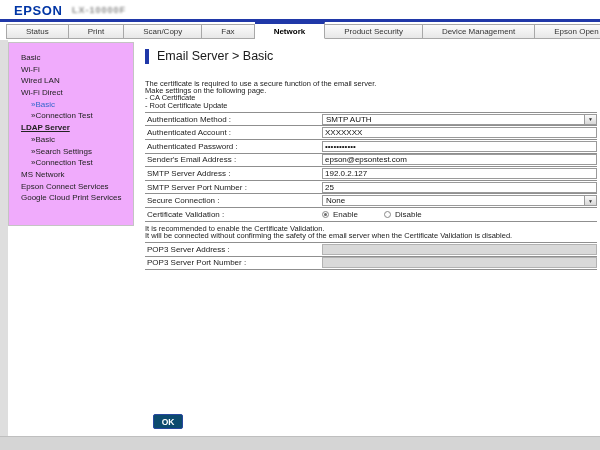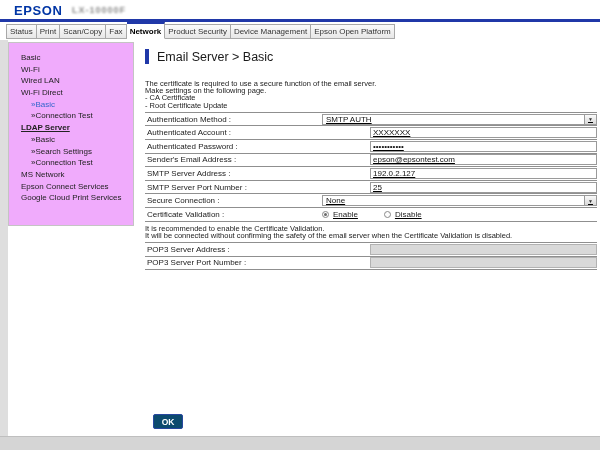--- a/index.html
+++ b/index.html
@@ -16,21 +16,21 @@
   }
   .model {
     position:absolute; left:72px; top:5px; font-size:9px; font-weight:bold;
     color:#8a8a8a; letter-spacing:1px; filter:blur(1.2px);
   }
   .blueline { position:absolute; top:19px; left:0; right:0; height:3px; background:#2038a8; }
 
   
   .tabbar { position:absolute; top:22px; left:6px; right:0; height:17px; display:flex; align-items:flex-end; }
   .tab {
-    height:15px; line-height:14px; padding:0 3px; font-size:8px; color:#333;
+    height:15px; line-height:14px; padding:0 19px; font-size:8px; color:#333;
     background:linear-gradient(#fbfbfb,#e7e7e7); border:1px solid #a8a8a8;
     border-left-width:0; box-sizing:border-box; white-space:nowrap; cursor:pointer;
     text-align:center;
   }
   .tab:first-child { border-left-width:1px; }
   .tab.active {
     height:17px; line-height:15px; background:#fff; font-weight:bold;
     border-top:2px solid #2038a8; border-bottom:1px solid #fff; color:#000;
   }
 
@@ -41,33 +41,33 @@
     background:#f0abfc; border:1px solid #c4c4c4; box-sizing:border-box;
     padding:9px 0 0 12px;
   }
   .side-item { font-size:8px; height:11.7px; line-height:11.7px; color:#222; cursor:pointer; white-space:nowrap; }
   .side-item.group { font-weight:bold; text-decoration:underline; }
   .side-item.sub { padding-left:10px; }
   .side-item.active { color:#3366cc; }
 
   
   .main { position:absolute; left:145px; top:46px; width:452px; }
-  .title-row { display:flex; align-items:center; margin-top:3px; }
+  .title-row { display:flex; margin-top:3px; }
   .title-bar { width:4px; height:15px; background:#2038a8; margin-right:8px; }
   .page-title { font-size:12.5px; color:#1a1a1a; }
   .desc { margin-top:16px; font-size:7.5px; line-height:7.2px; color:#222; }
   .desc div { white-space:nowrap; }
 
   .form-table { margin-top:3px; border-bottom:1px solid #8f8f8f; }
   .frow { display:flex; align-items:center; height:13.6px; border-top:1px solid #8f8f8f; box-sizing:border-box; }
   .flabel { width:177px; font-size:8px; color:#222; padding-left:2px; box-sizing:border-box; white-space:nowrap; }
-  .fctrl { flex:1; display:flex; align-items:flex-end;text-decoration:underline; }
+  .fctrl { flex:1; display:flex; align-items:flex-end; }
   input.txt {
     width:100%; height:11px; font-size:8px; font-family:"Liberation Sans", sans-serif;
-    border:1px solid #9a9a9a; padding:0 2px; box-sizing:border-box; background:#fff; color:#111;margin-left:48px;
+    border:1px solid #9a9a9a; padding:0 2px; box-sizing:border-box; background:#fff; color:#111;
   }
   input.txt:disabled { background:#d9d9d9; border-color:#b2b2b2; }
   .select {
     width:100%; height:11px; border:1px solid #9a9a9a; display:flex; align-items:stretch;
     background:#fff; box-sizing:border-box; cursor:pointer;
   }
   .select .val { flex:1; font-size:8px; line-height:9px; padding-left:3px; color:#111; }
   .select .arrow {
     width:11px; border-left:1px solid #9a9a9a; background:linear-gradient(#fafafa,#d8d8d8);
     display:flex; align-items:center; justify-content:center; font-size:5px; color:#333;

